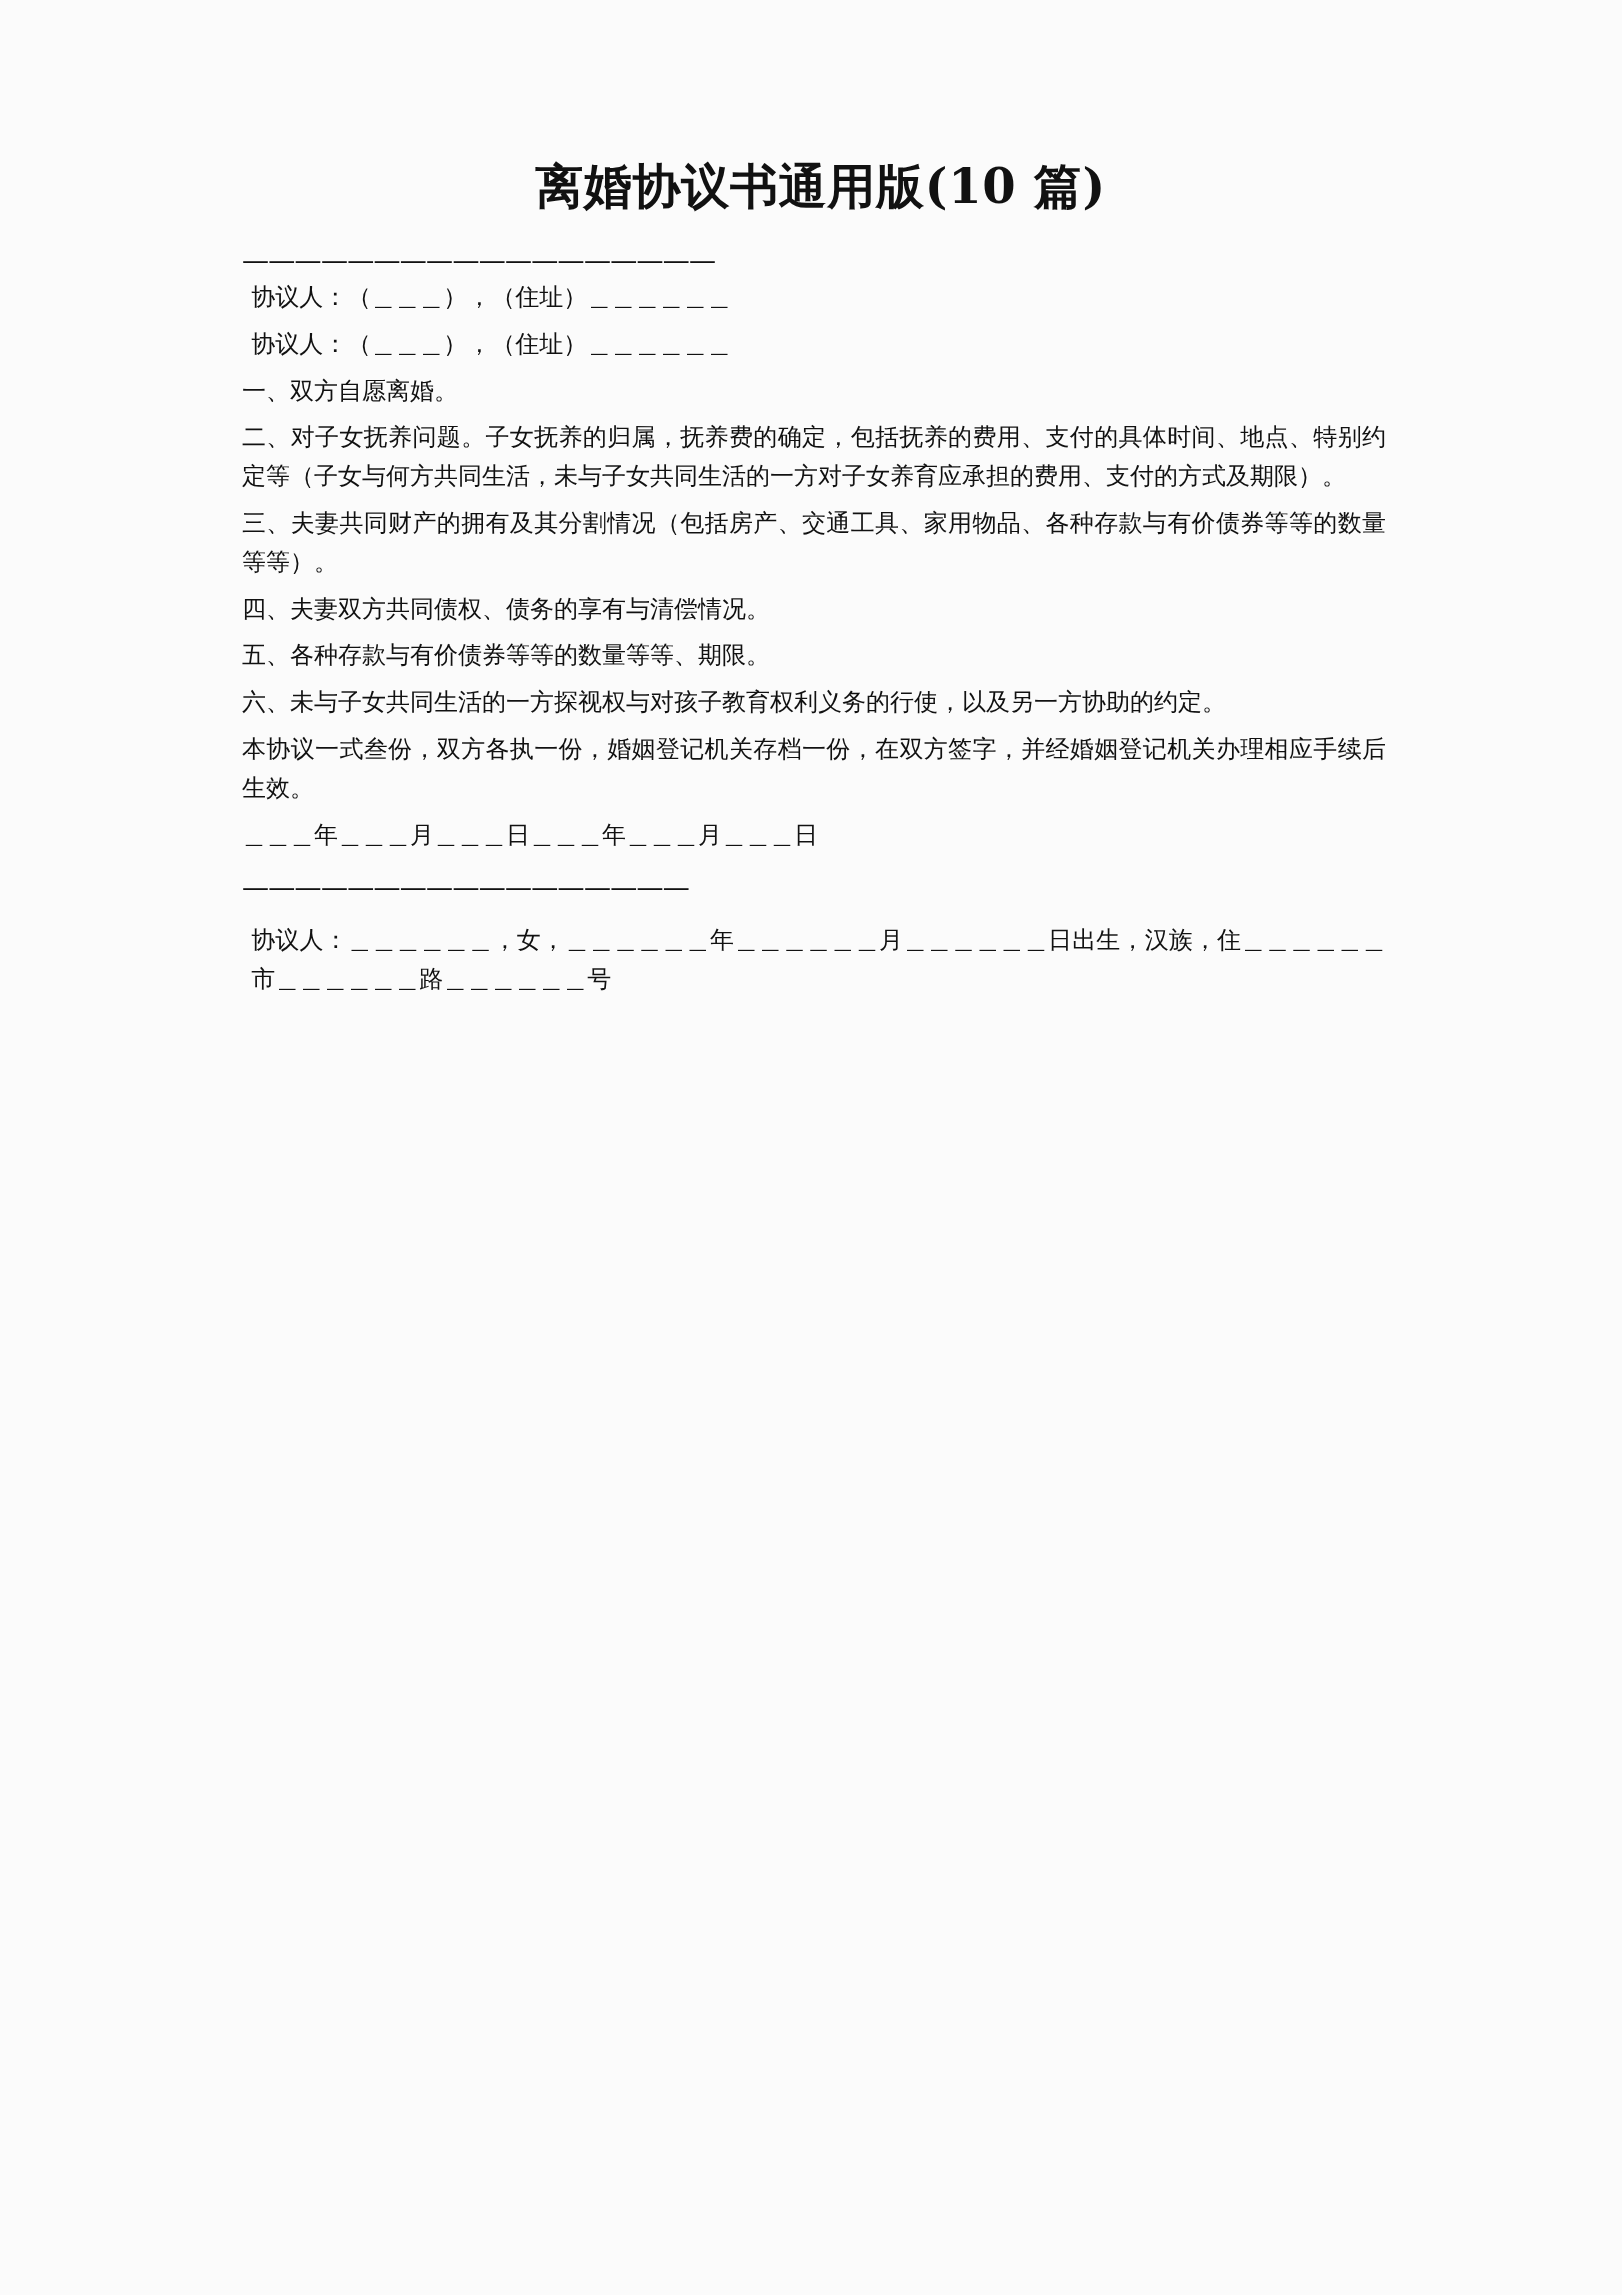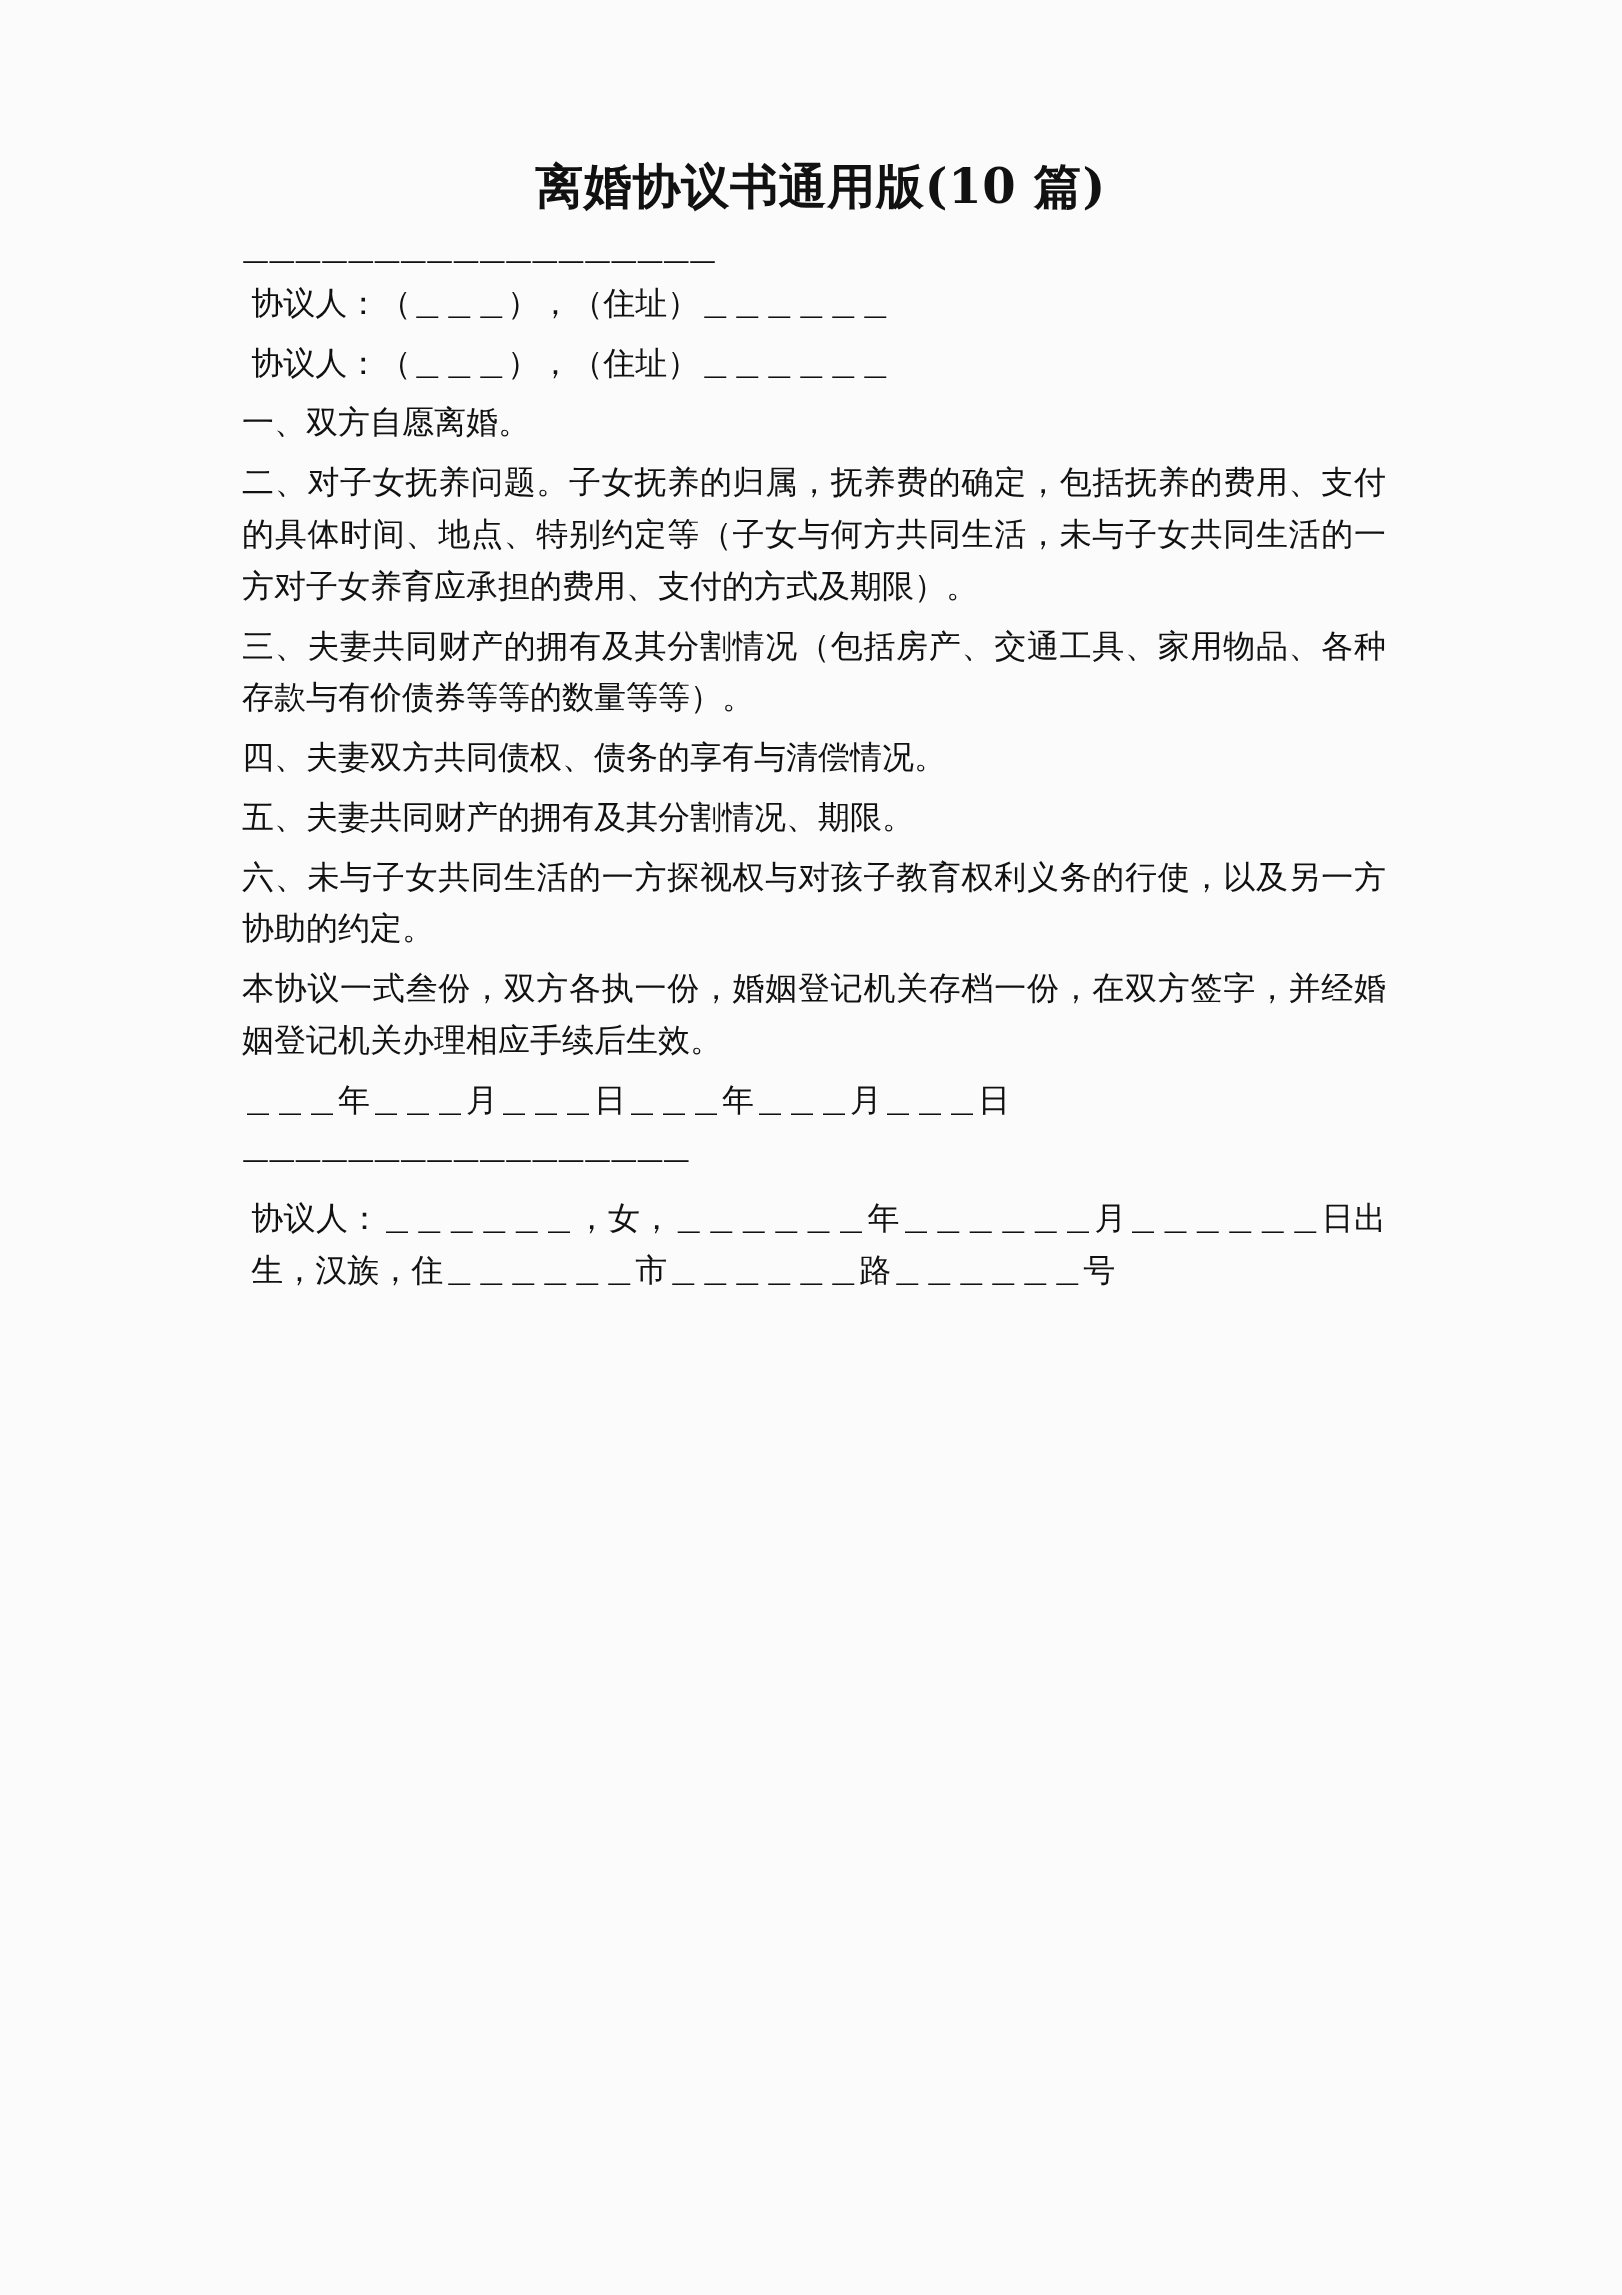--- a/index.html
+++ b/index.html
@@ -52,21 +52,21 @@
     padding: 0;
     white-space: nowrap;
     overflow: hidden;
     height: 31px;
   }
   .rule-1 { margin-top: 31px; }
   .rule-2 { margin-top: 19.6px; margin-bottom: 15.7px; }
 
   
   .para {
-    font-size: 32px;
+    font-size: 24px;
     line-height: 1.62;
     margin: 0 0 7.9px 0;
     text-align: justify;
     text-justify: inter-ideograph;
     word-break: break-all;
   }
   .para.indent-1 {
     padding-left: 9.2px;
   }
 </style>
@@ -86,21 +86,21 @@
 
 
     <p class="para">一、双方自愿离婚。</p>
 
     <p class="para">二、对子女抚养问题。子女抚养的归属，抚养费的确定，包括抚养的费用、支付的具体时间、地点、特别约定等（子女与何方共同生活，未与子女共同生活的一方对子女养育应承担的费用、支付的方式及期限）。</p>
 
     <p class="para">三、夫妻共同财产的拥有及其分割情况（包括房产、交通工具、家用物品、各种存款与有价债券等等的数量等等）。</p>
 
     <p class="para">四、夫妻双方共同债权、债务的享有与清偿情况。</p>
 
-    <p class="para">五、夫妻共同财产的拥有及其分割情况、期限。</p>
+    <p class="para">五、各种存款与有价债券等等的数量等等、期限。</p>
 
     <p class="para">六、未与子女共同生活的一方探视权与对孩子教育权利义务的行使，以及另一方协助的约定。</p>
 
 
     <p class="para">本协议一式叁份，双方各执一份，婚姻登记机关存档一份，在双方签字，并经婚姻登记机关办理相应手续后生效。</p>
 
 
     <p class="para">＿＿＿年＿＿＿月＿＿＿日＿＿＿年＿＿＿月＿＿＿日</p>
 
     <div class="rule rule-2">—————————————————</div>

